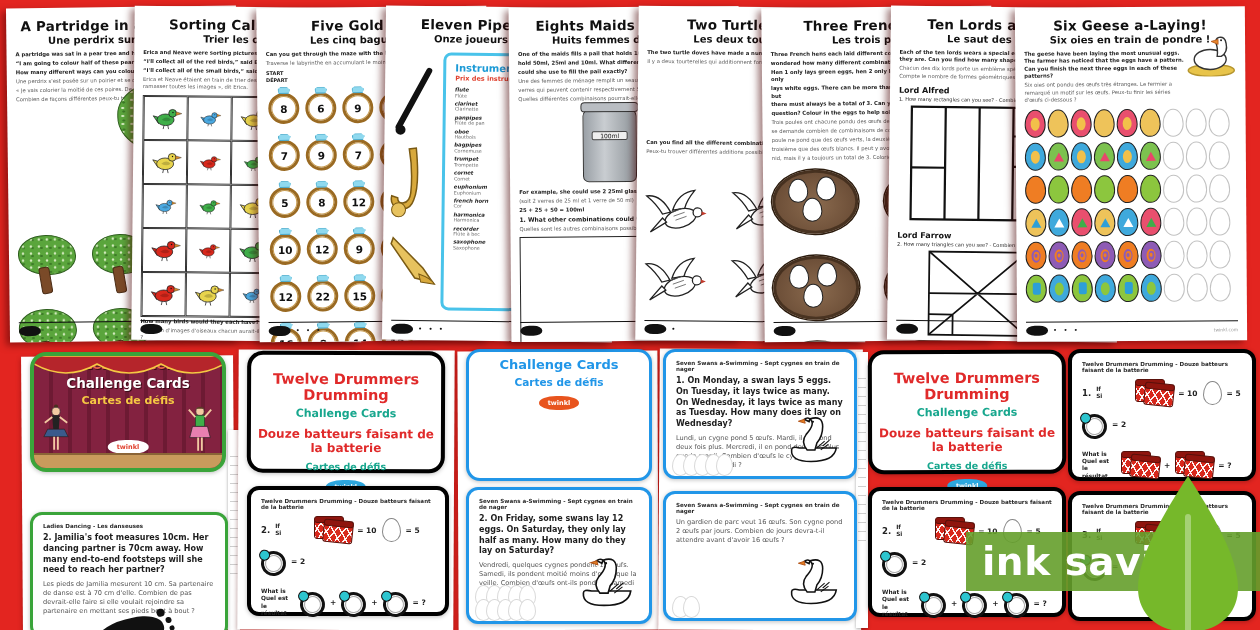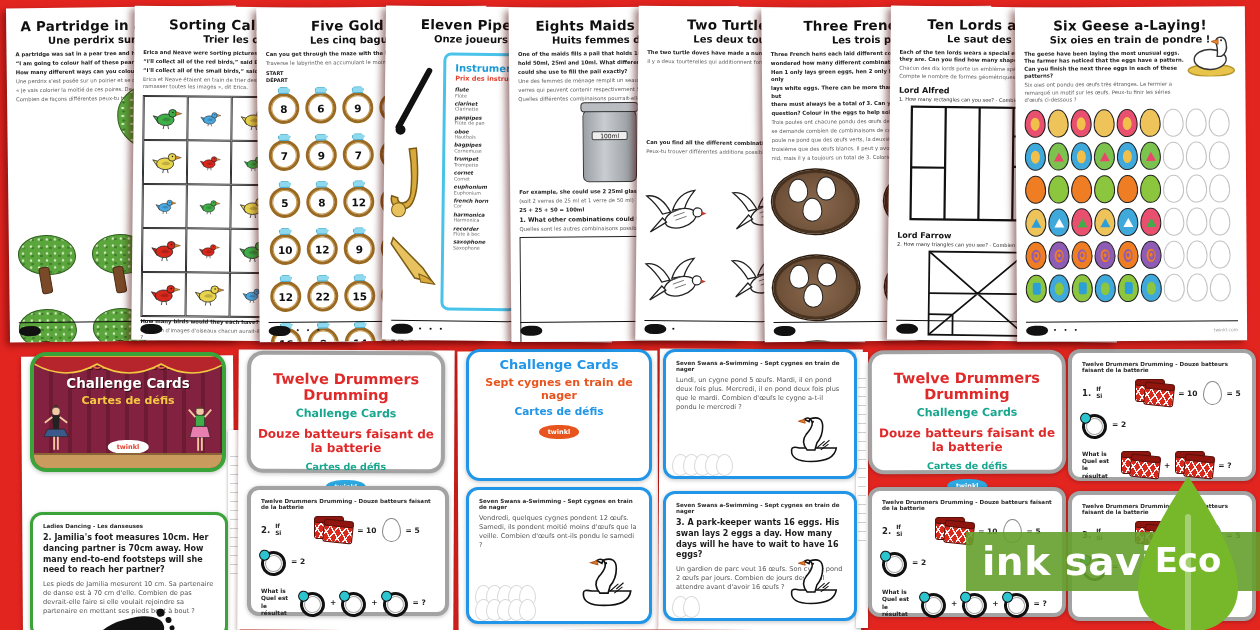--- a/index.html
+++ b/index.html
@@ -109,21 +109,21 @@
   .panel{position:absolute;background:#fff;box-shadow:0 2px 5px rgba(80,0,0,.45)}
   .sliver{position:absolute;background:#fff;box-shadow:0 1px 3px rgba(0,0,0,.35);
           background-image:repeating-linear-gradient(#cfcfcf 0 1px,transparent 1px 9px);
           background-size:70% 60%;background-repeat:no-repeat;background-position:2px 26px}
   .tcard,.ccard{position:absolute;background:#fff;box-sizing:border-box;box-shadow:0 1px 4px rgba(0,0,0,.25)}
   .tcard{border-radius:16px;text-align:center}
   .ccard{border-radius:12px;padding:8px 10px}
   .chead{font-size:5.6px;font-weight:bold;color:#2b2b2b;margin:0 0 4px}
   .cen{font-size:8px;font-weight:bold;color:#1d1d1d;line-height:1.35;margin:0 0 4px}
   .cfr{font-size:6.6px;color:#555;line-height:1.35;margin:0}
-  .bd-green{border:4px solid #a3a3a3}
+  .bd-green{border:4px solid #000000}
   .bd-blue{border:3.5px solid #2196e8}
   .bd-grass{border:4.5px solid #3aa43a}
 
   .dt-title{font-size:14.5px;font-weight:bold;color:#e02a2a;margin:16px 6px 4px}
   .dt-sub{font-size:11px;font-weight:bold;color:#18a78e;margin:0 0 7px}
   .dt-fr{font-size:12px;font-weight:bold;color:#e02a2a;margin:0 6px 6px}
   .dt-l4{font-size:9.5px;font-weight:bold;color:#18a78e;margin:0}
   .st-title{font-size:18px;font-weight:bold;color:#e8541e;line-height:1.05;margin:12px 0 0}
   .st-sub{font-size:13px;font-weight:bold;color:#2196e8;margin:5px 0 4px}
   .st-fr{font-size:11px;font-weight:bold;color:#e8541e;margin:0 0 3px}
@@ -959,65 +959,65 @@
         <span class="eqtxt">+</span>
         <span class="icon-ring"></span>
         <span class="eqtxt">+</span>
         <span class="icon-ring"></span>
         <span class="eqtxt">= ?</span>
       </div>
   </div>
 
   <div class="tcard bd-blue" style="left:466px;top:349px;width:186px;height:132px;border-radius:14px">
     <div class="st-sub">Challenge Cards</div>
-    <div class="st-fr">Sept cygnes en train de nager</div>
     <div class="st-l5">Cartes de défis</div>
     <span class="twb orange">twinkl</span>
   </div>
 
   <div class="ccard bd-blue" style="left:466px;top:487px;width:186px;height:137px">
     <div class="chead">Seven Swans a-Swimming - Sept cygnes en train de nager</div>
+    <p class="cen">2. On Friday, some swans lay 12 eggs. On Saturday, they only lay half as many. How many do they lay on Saturday?</p>
     <p class="cfr">Vendredi, quelques cygnes pondent 12 œufs. Samedi, ils pondent moitié moins d'œufs que la veille. Combien d'œufs ont-ils pondu le samedi ?</p>
     <div class="ghosts">
         <div class="ghostrow"><span class="egg-ghost"></span><span class="egg-ghost"></span><span class="egg-ghost"></span><span class="egg-ghost"></span><span class="egg-ghost"></span></div>
         <div class="ghostrow"><span class="egg-ghost"></span><span class="egg-ghost"></span><span class="egg-ghost"></span><span class="egg-ghost"></span><span class="egg-ghost"></span></div>
       </div>
     <span class="swanart"><svg viewBox="0 0 70 56" width="72">
  <g fill="#fff" stroke="#111" stroke-width="1.6">
  <path d="M14 38 Q13 50 34 50 Q58 50 60 36 L22 36 Q14 34 14 38 Z"></path>
  <path d="M30 38 Q23 30 29 22 Q39 11 33 6 Q46 2 46 14 Q46 24 40 31 L38 38 Z"></path>
  <path d="M33 6 Q30 4 27 6.5 L32 9 Z"></path>
  <path d="M27 6.5 L21 8.5 L28 10.5 Z" fill="#e67e22" stroke="#b35418" stroke-width="1"></path>
           </g>
  <circle cx="36" cy="9" r="1.1" fill="#111"></circle>
  <path d="M40 36 L48 29 M44 38 L52 32 M46 34 L53 28" stroke="#111" stroke-width="1.1"></path>
         </svg></span>
   </div>
 
   <div class="ccard bd-blue" style="left:663px;top:349px;width:194px;height:130px">
     <div class="chead">Seven Swans a-Swimming - Sept cygnes en train de nager</div>
+    <p class="cen">1. On Monday, a swan lays 5 eggs. On Tuesday, it lays twice as many. On Wednesday, it lays twice as many as Tuesday. How many does it lay on Wednesday?</p>
     <p class="cfr">Lundi, un cygne pond 5 œufs. Mardi, il en pond deux fois plus. Mercredi, il en pond deux fois plus que le mardi. Combien d'œufs le cygne a-t-il pondu le mercredi ?</p>
     <div class="ghosts">
         <div class="ghostrow"><span class="egg-ghost"></span><span class="egg-ghost"></span><span class="egg-ghost"></span><span class="egg-ghost"></span><span class="egg-ghost"></span></div>
       </div>
     <span class="swanart"><svg viewBox="0 0 70 56" width="68">
  <g fill="#fff" stroke="#111" stroke-width="1.6">
  <path d="M14 38 Q13 50 34 50 Q58 50 60 36 L22 36 Q14 34 14 38 Z"></path>
  <path d="M30 38 Q23 30 29 22 Q39 11 33 6 Q46 2 46 14 Q46 24 40 31 L38 38 Z"></path>
  <path d="M33 6 Q30 4 27 6.5 L32 9 Z"></path>
  <path d="M27 6.5 L21 8.5 L28 10.5 Z" fill="#e67e22" stroke="#b35418" stroke-width="1"></path>
           </g>
  <circle cx="36" cy="9" r="1.1" fill="#111"></circle>
  <path d="M40 36 L48 29 M44 38 L52 32 M46 34 L53 28" stroke="#111" stroke-width="1.1"></path>
         </svg></span>
   </div>
 
   <div class="ccard bd-blue" style="left:663px;top:491px;width:194px;height:130px">
     <div class="chead">Seven Swans a-Swimming - Sept cygnes en train de nager</div>
-    <p class="cen">3. A park-keeper wants 16 eggs. His swan lays 2 eggs a day. How many days will he have to wait to have 16 eggs?</p>
     <p class="cfr">Un gardien de parc veut 16 œufs. Son cygne pond 2 œufs par jours. Combien de jours devra-t-il attendre avant d'avoir 16 œufs ?</p>
     <div class="ghosts">
         <div class="ghostrow"><span class="egg-ghost"></span><span class="egg-ghost"></span></div>
       </div>
     <span class="swanart"><svg viewBox="0 0 70 56" width="68">
  <g fill="#fff" stroke="#111" stroke-width="1.6">
  <path d="M14 38 Q13 50 34 50 Q58 50 60 36 L22 36 Q14 34 14 38 Z"></path>
  <path d="M30 38 Q23 30 29 22 Q39 11 33 6 Q46 2 46 14 Q46 24 40 31 L38 38 Z"></path>
  <path d="M33 6 Q30 4 27 6.5 L32 9 Z"></path>
  <path d="M27 6.5 L21 8.5 L28 10.5 Z" fill="#e67e22" stroke="#b35418" stroke-width="1"></path>
@@ -1109,16 +1109,15 @@
   </div>
 
   <div id="ecoband">
     <span class="txt">ink saving</span>
   </div>
   <div id="ecoleaf">
     <svg width="120" height="175" viewBox="0 0 120 175">
       <path d="M60 2 C30 48 10 86 10 114 C10 142 32 158 60 158 C88 158 110 142 110 114 C110 86 90 48 60 2 Z" fill="#76b82a"></path>
       <rect x="57" y="40" width="6" height="132" rx="3" fill="#aed581" opacity=".85"></rect>
     </svg>
-    <div class="badge">Eco</div>
   </div>
 
 </div>
 
 </body></html>

